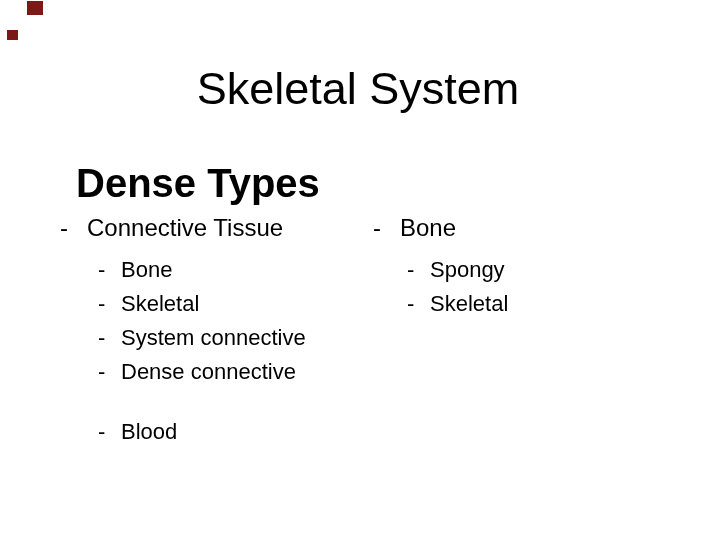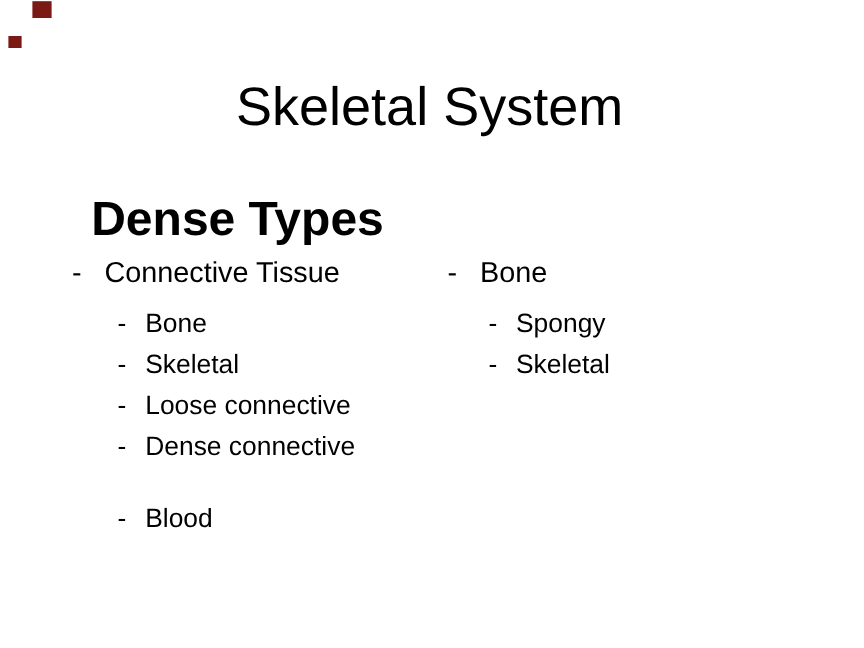--- a/index.html
+++ b/index.html
@@ -65,21 +65,21 @@
     <span class="dash">-</span><span class="label">Connective Tissue</span>
   </div>
 
   <div class="row lvl2" style="left:98px; top:259px;">
     <span class="dash">-</span><span class="label">Bone</span>
   </div>
   <div class="row lvl2" style="left:98px; top:293px;">
     <span class="dash">-</span><span class="label">Skeletal</span>
   </div>
   <div class="row lvl2" style="left:98px; top:327px;">
-    <span class="dash">-</span><span class="label">Loose connective</span>
+    <span class="dash">-</span><span class="label">System connective</span>
   </div>
   <div class="row lvl2" style="left:98px; top:361px;">
     <span class="dash">-</span><span class="label">Dense connective</span>
   </div>
   <div class="row lvl2" style="left:98px; top:395px;margin-top:26px;">
     <span class="dash">-</span><span class="label">Blood</span>
   </div>
 
   <div class="row lvl1" style="left:373px; top:216px;">
     <span class="dash">-</span><span class="label">Bone</span>

